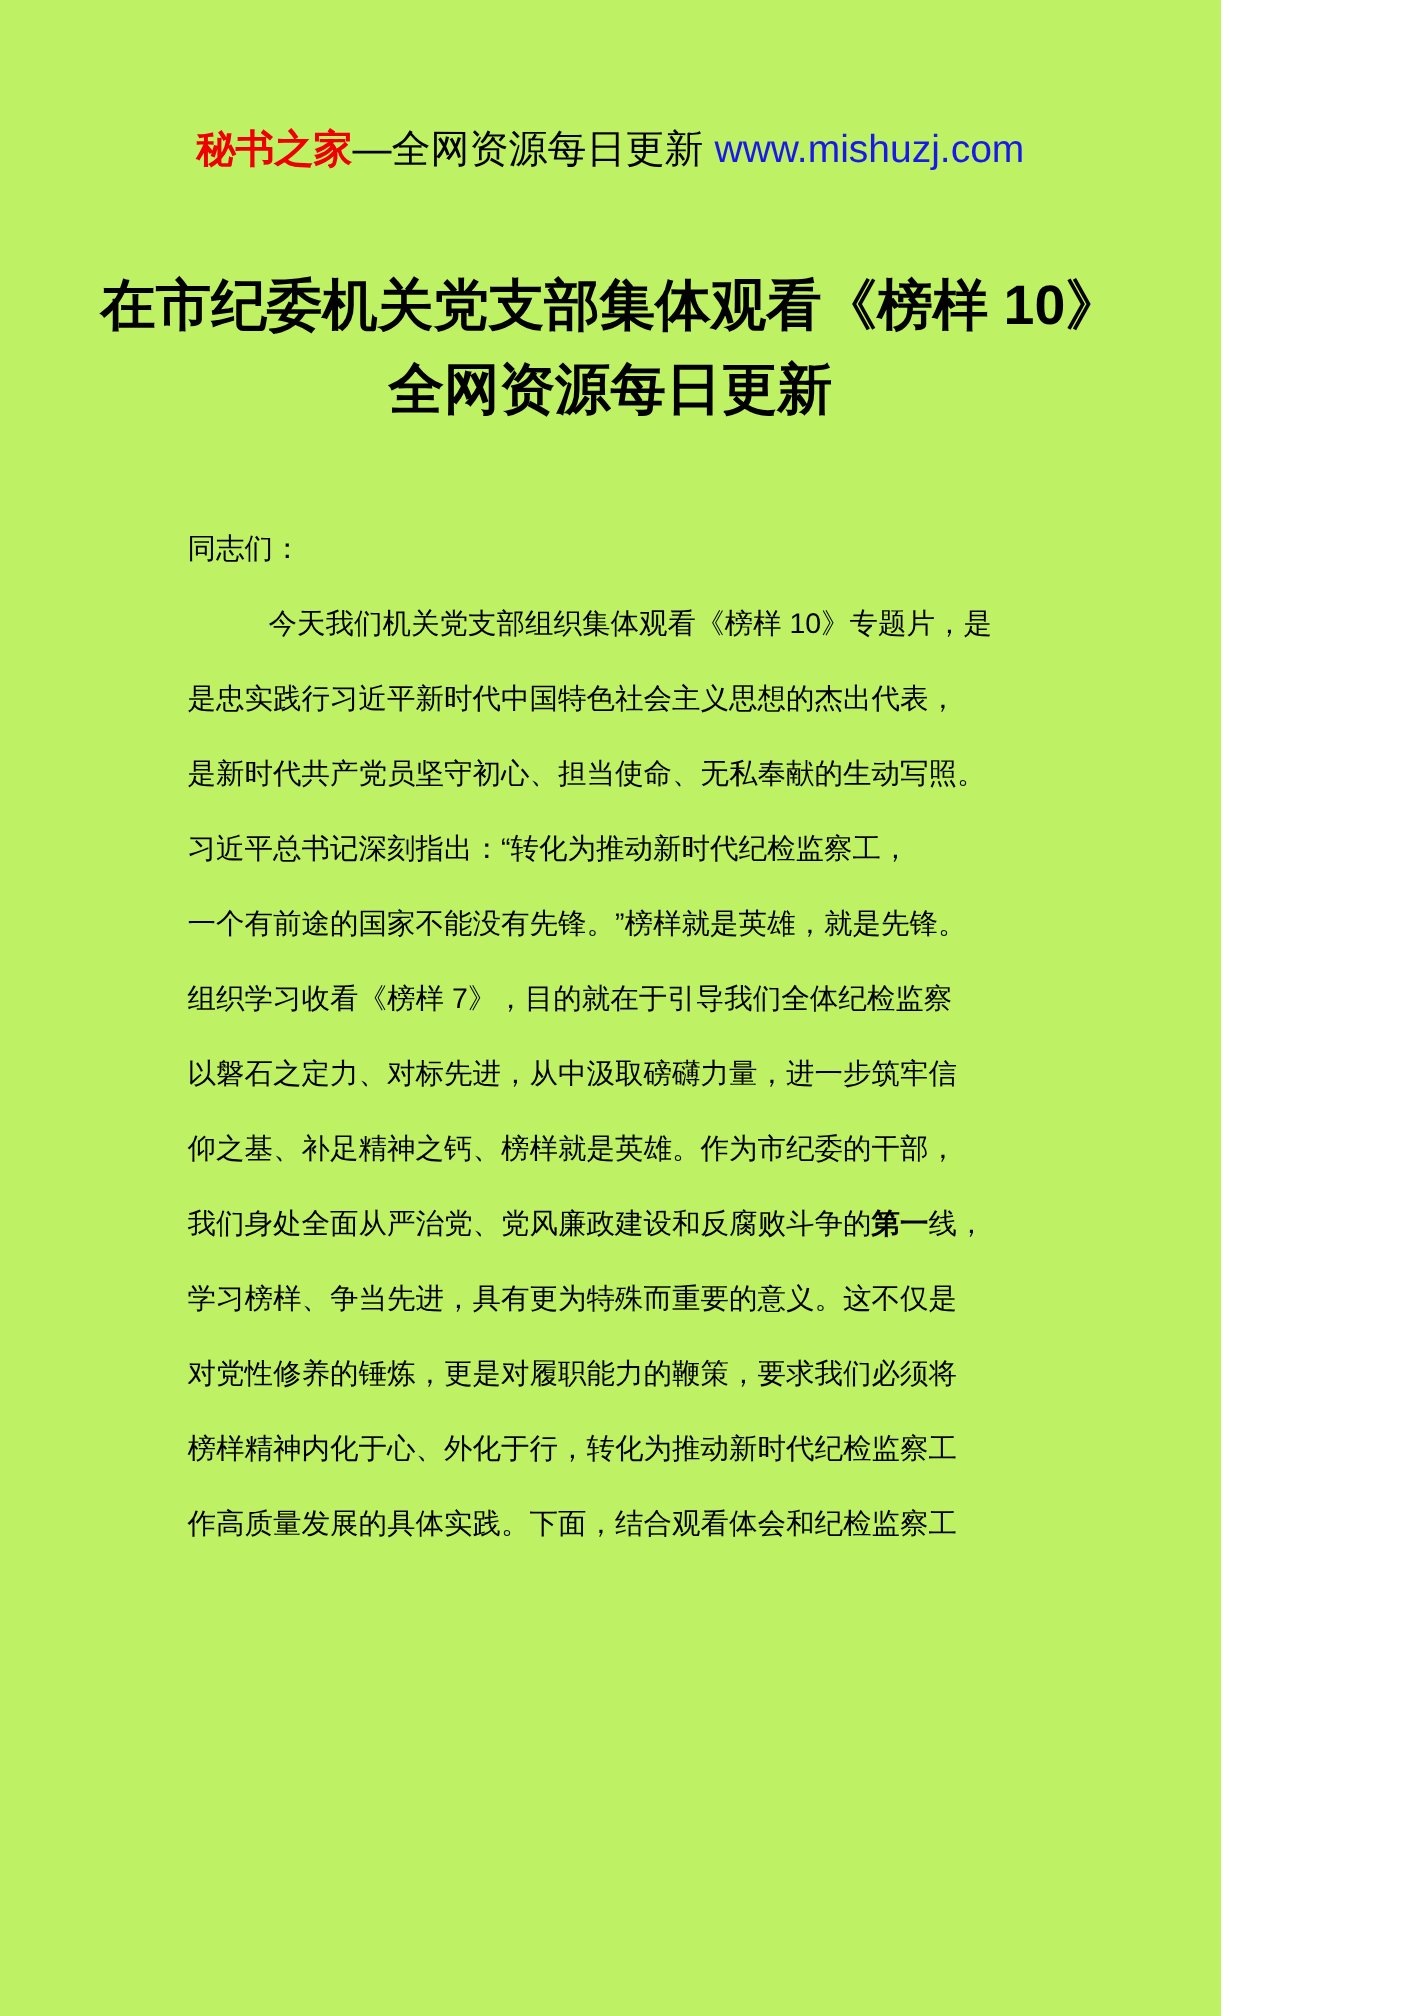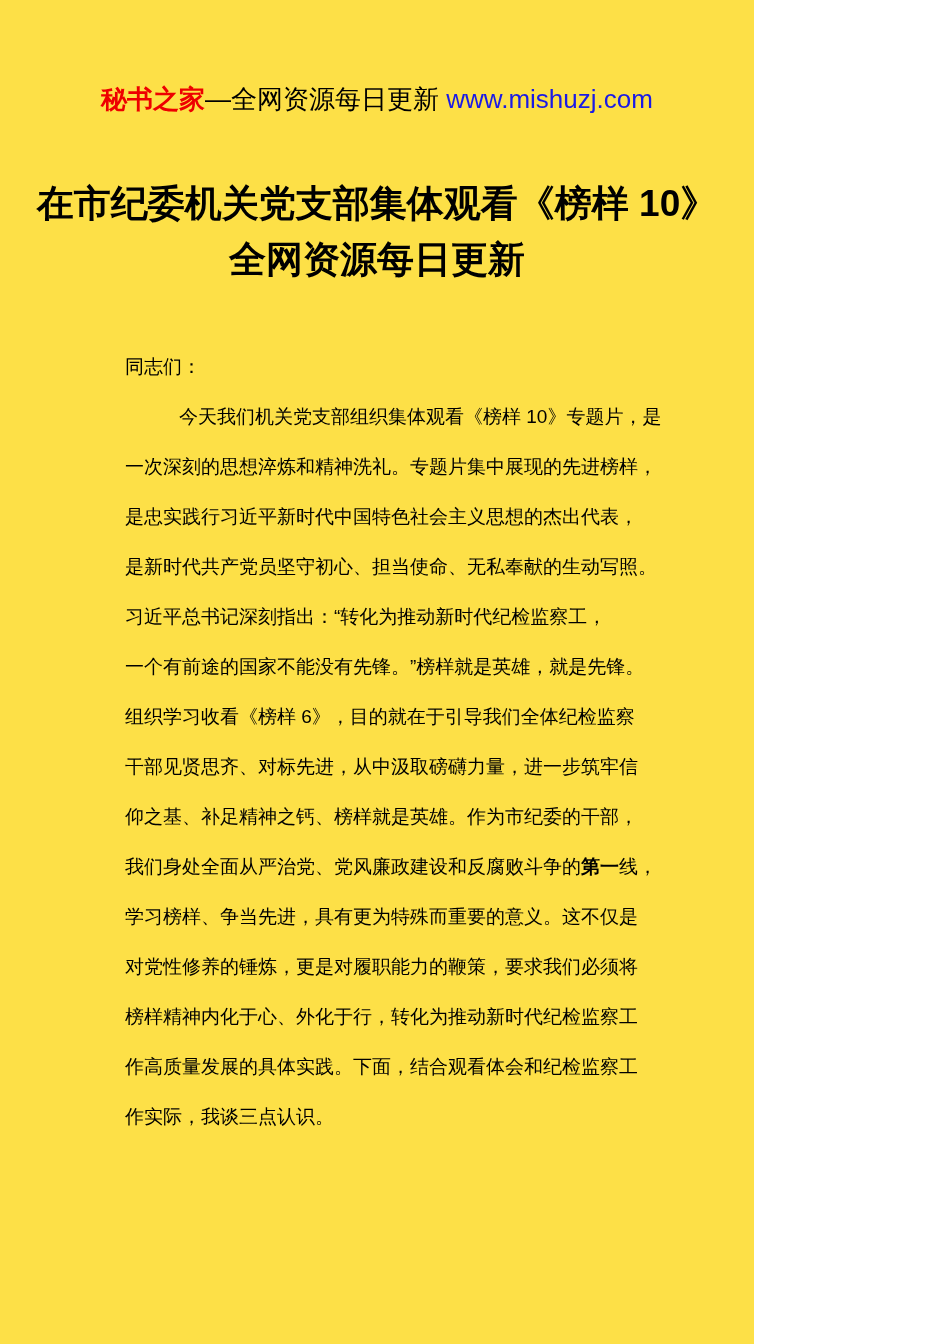--- a/index.html
+++ b/index.html
@@ -8,23 +8,23 @@
   }
   body {
     width: 950px;
     height: 1344px;
     background: #ffffff;
     color: #000000;
     font-family: "Liberation Sans", sans-serif;
     overflow: hidden;
   }
   .doc-page {
-    width: 754px;
+    width: 814px;
     height: 1344px;
-    background: #fde047;
+    background: #bef264;
     position: relative;
   }
   .doc-header {
     padding-top: 82px;
     text-align: center;
     font-size: 26px;
     line-height: 34px;
     white-space: nowrap;
   }
   .brand {
@@ -82,29 +82,27 @@
   </div>
 
   <h1 class="doc-title">
     <span class="title-line">在市纪委机关党支部集体观看《榜样 10》</span>
     <span class="title-line">全网资源每日更新</span>
   </h1>
 
   <div class="doc-body">
     <div class="line">同志们：</div>
     <div class="line indent">今天我们机关党支部组织集体观看《榜样 10》专题片，是</div>
-    <div class="line">一次深刻的思想淬炼和精神洗礼。专题片集中展现的先进榜样，</div>
     <div class="line">是忠实践行习近平新时代中国特色社会主义思想的杰出代表，</div>
     <div class="line">是新时代共产党员坚守初心、担当使命、无私奉献的生动写照。</div>
     <div class="line">习近平总书记深刻指出：“转化为推动新时代纪检监察工，</div>
     <div class="line">一个有前途的国家不能没有先锋。”榜样就是英雄，就是先锋。</div>
-    <div class="line">组织学习收看《榜样 6》，目的就在于引导我们全体纪检监察</div>
-    <div class="line">干部见贤思齐、对标先进，从中汲取磅礴力量，进一步筑牢信</div>
+    <div class="line">组织学习收看《榜样 7》，目的就在于引导我们全体纪检监察</div>
+    <div class="line">以磐石之定力、对标先进，从中汲取磅礴力量，进一步筑牢信</div>
     <div class="line">仰之基、补足精神之钙、榜样就是英雄。作为市纪委的干部，</div>
     <div class="line"><span>我们身处全面从严治党、党风廉政建设和反腐败斗争的</span><strong>第一</strong><span>线，</span></div>
     <div class="line">学习榜样、争当先进，具有更为特殊而重要的意义。这不仅是</div>
     <div class="line">对党性修养的锤炼，更是对履职能力的鞭策，要求我们必须将</div>
     <div class="line">榜样精神内化于心、外化于行，转化为推动新时代纪检监察工</div>
     <div class="line">作高质量发展的具体实践。下面，结合观看体会和纪检监察工</div>
-    <div class="line">作实际，我谈三点认识。</div>
   </div>
 
 </div>
 
 </body></html>

